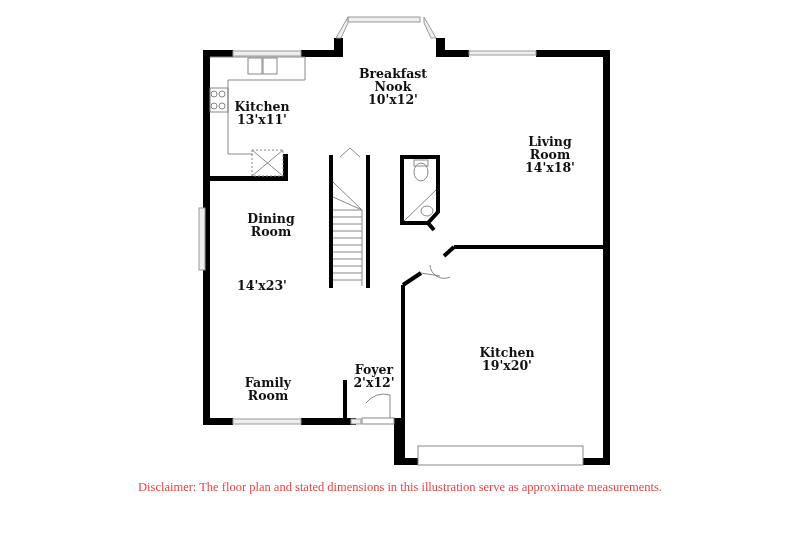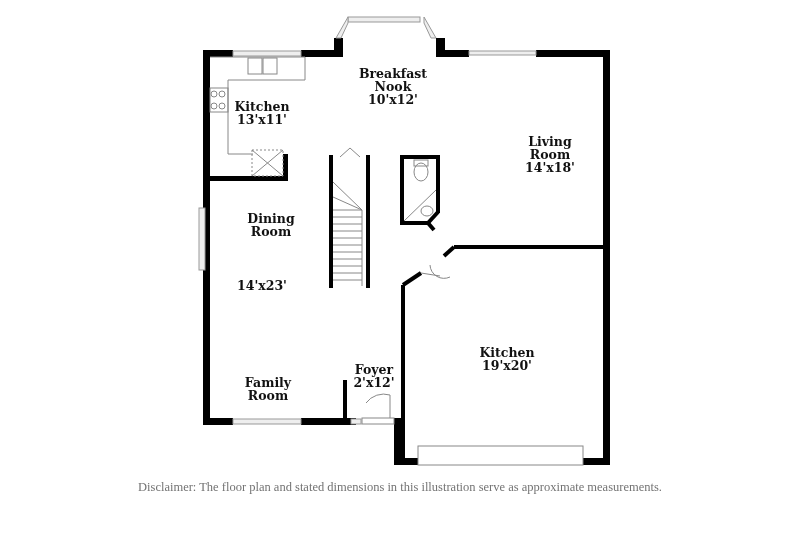--- a/index.html
+++ b/index.html
@@ -1,20 +1,20 @@
 <!DOCTYPE html>
 <html><head>
 <meta charset="utf-8">
 <style>
   html, body { margin: 0; padding: 0; background: #ffffff; }
   body { width: 800px; height: 533px; position: relative; overflow: hidden; font-family: "DejaVu Serif", "Liberation Serif", serif; }
   #plan { position: absolute; left: 0; top: 0; width: 800px; height: 533px; }
   .room-label { position: absolute; text-align: center; font-family: "DejaVu Serif", "Liberation Serif", serif; font-weight: bold; font-size: 12.5px; line-height: 13px; color: #111; transform: translateX(-50%); white-space: nowrap; }
   .room-label .dim { display: block; }
-  #disclaimer { position: absolute; left: 0; top: 480px; width: 800px; text-align: center; font-family: "Liberation Serif", "DejaVu Serif", serif; font-size: 12.5px; line-height: 15px; color: #737373; }
+  #disclaimer { position: absolute; left: 0; top: 480px; width: 800px; text-align: center; font-family: "Liberation Serif", "DejaVu Serif", serif; font-size: 12.5px; line-height: 15px; color: #ef4444; }
 </style>
 </head>
 <body>
 
 <svg id="plan" viewBox="0 0 800 533" xmlns="http://www.w3.org/2000/svg">
 
   <g fill="#000">
 
     <rect x="203" y="50" width="7" height="375"></rect>
 

